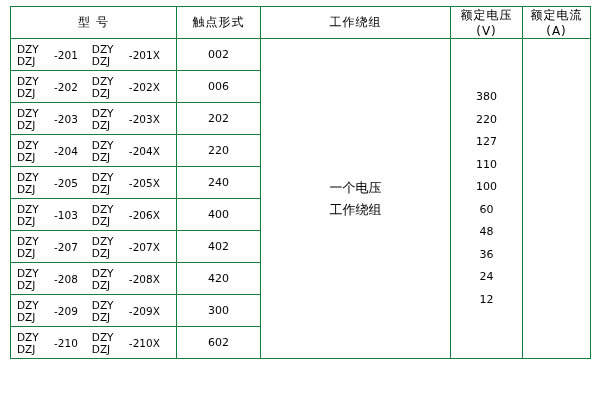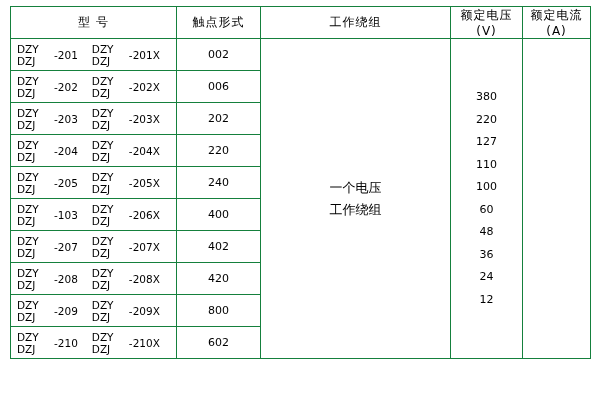--- a/index.html
+++ b/index.html
@@ -330,21 +330,21 @@
             </span>
             <span class="pair pair-2">
               <span class="stack">
                 <span>DZY</span>
                 <span>DZJ</span>
               </span>
               <span class="suffix">-209X</span>
             </span>
           </div>
         </td>
-        <td class="contact-cell">800</td>
+        <td class="contact-cell">300</td>
       </tr>
 
       <tr>
         <td class="model-cell">
           <div class="model-inner">
             <span class="pair">
               <span class="stack">
                 <span>DZY</span>
                 <span>DZJ</span>
               </span>

